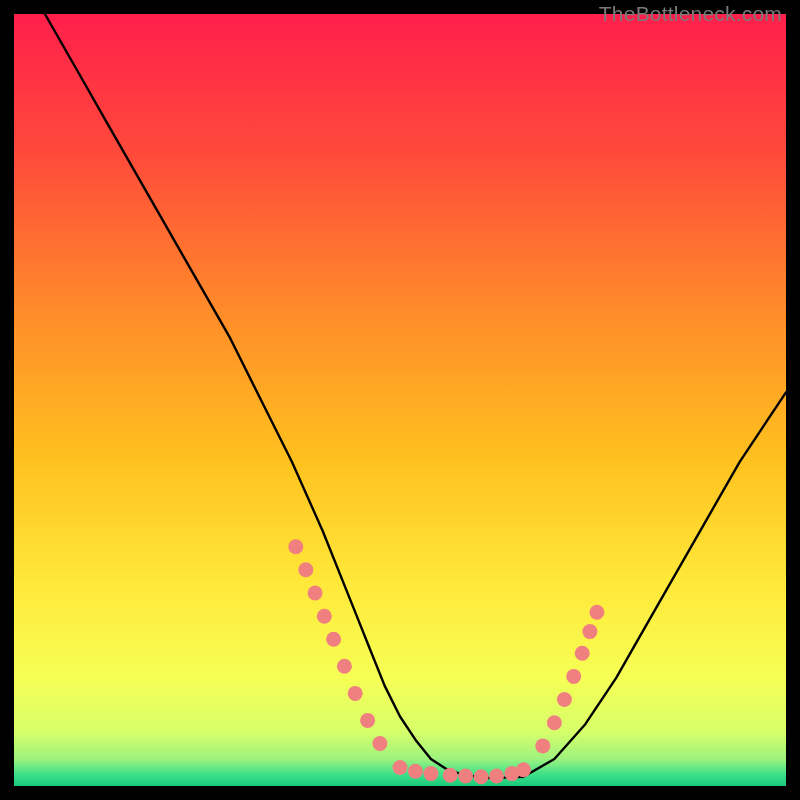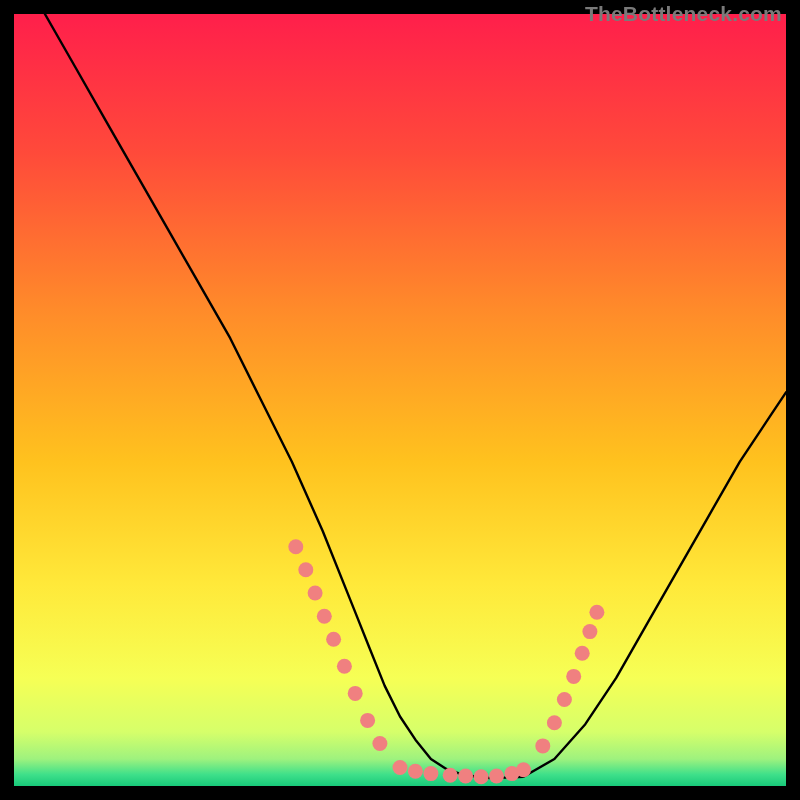--- a/index.html
+++ b/index.html
@@ -25,21 +25,21 @@
     top: 0;
     width: 772px;
     height: 772px;
   }
   .watermark {
     position: absolute;
     top: 2px;
     right: 18px;
     color: #7a7a7a;
     font-size: 21px;
-    font-weight: 700;
+    font-weight: 400;
     letter-spacing: 0.2px;
   }
   svg { display: block; }
 </style>
 </head>
 <body>
 
 <div class="frame">
   <svg class="plot" viewBox="0 0 772 772">
     <defs>

